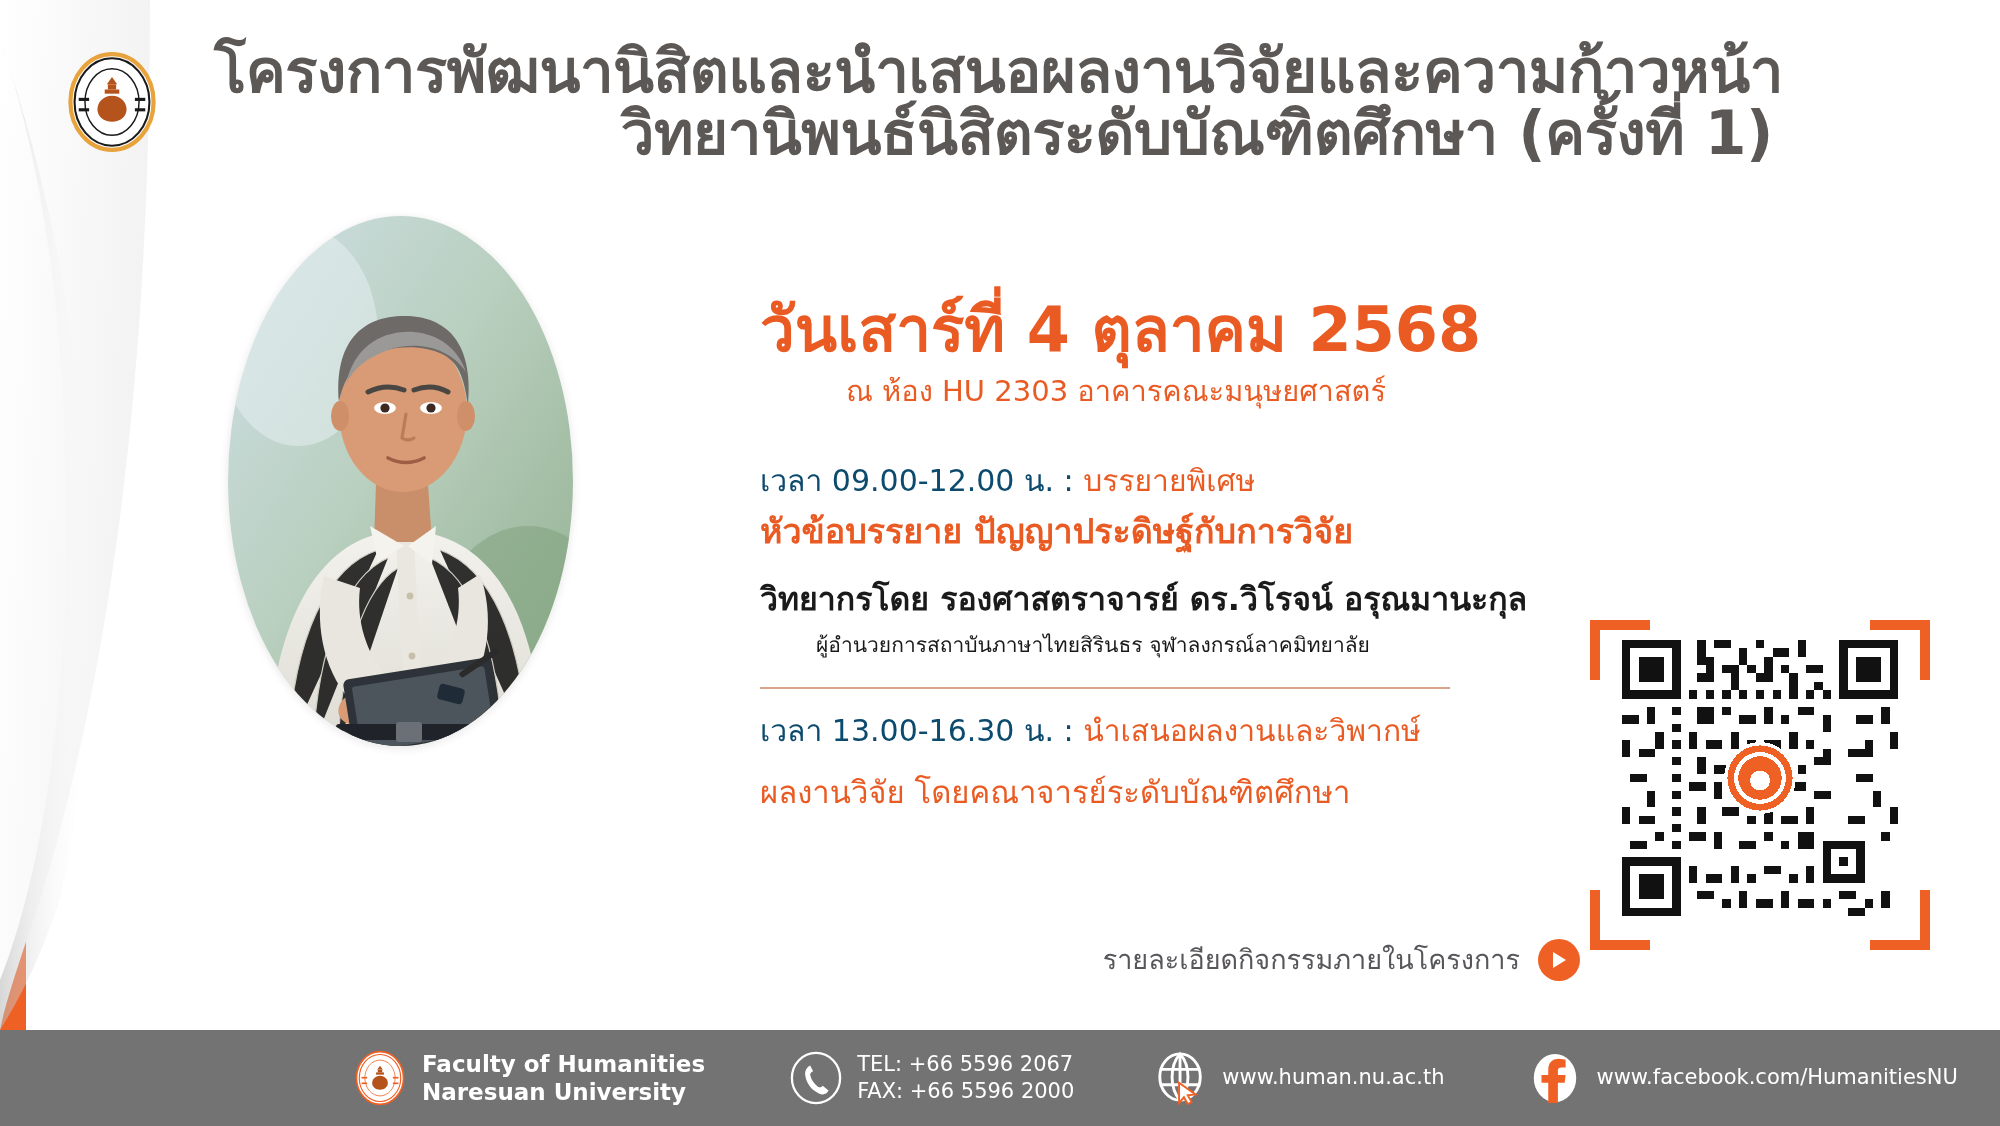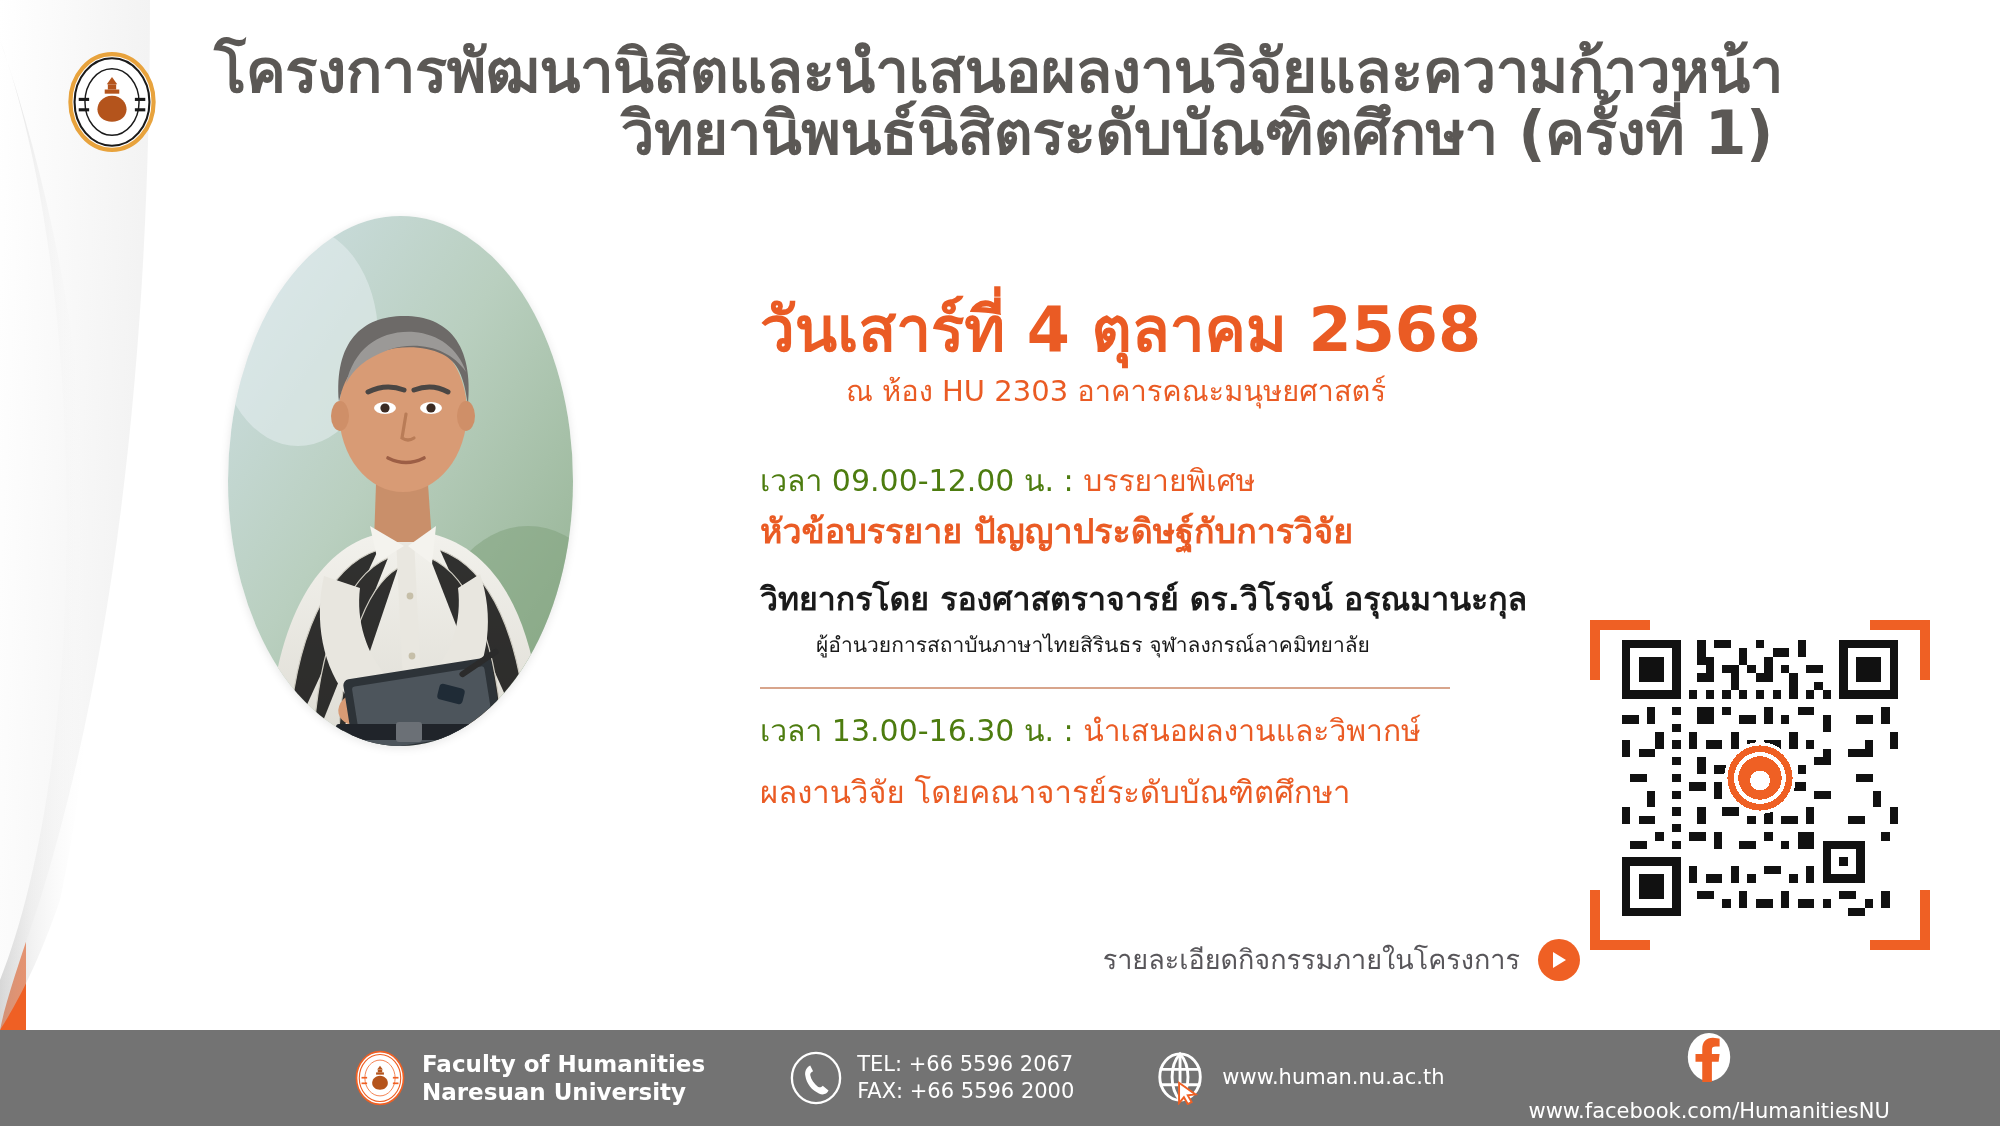--- a/index.html
+++ b/index.html
@@ -88,21 +88,21 @@
     color:#ea5b24; font-weight:700; font-size:62px; line-height:1.1;
     white-space:nowrap;
   }
   .venue-line {
     color:#ea5b24; font-size:29px; line-height:1.2; margin-top:10px;
     margin-left:86px; white-space:nowrap;
   }
 
   .session { margin-top:52px; }
   .sess-row { font-size:30px; line-height:1.35; white-space:nowrap; }
-  .sess-time { color:#4d7c0f; }
+  .sess-time { color:#0c4a6e; }
   .sess-topic { color:#ea5b24; }
   .sess-head {
     color:#ea5b24; font-weight:700; font-size:34px;
     line-height:1.35; margin-top:8px; white-space:nowrap;
   }
   .sess-sub {
     color:#ea5b24; font-size:31px; line-height:1.35; margin-top:20px;
     white-space:nowrap;
   }
   .speaker {
@@ -398,21 +398,21 @@
       <svg class="f-ico" viewBox="0 0 56 56">
         <ellipse cx="27" cy="27" rx="21" ry="24" fill="none" stroke="#ffffff" stroke-width="3"></ellipse>
         <path d="M6 19 h42 M6 35 h42" stroke="#ffffff" stroke-width="3"></path>
         <path d="M27 3 C16 15 16 39 27 51 C38 39 38 15 27 3 Z" fill="none" stroke="#ffffff" stroke-width="3"></path>
         <path d="M27 3 v48" stroke="#ffffff" stroke-width="3"></path>
         <path d="M26 33 L26 54 L31 48 L35 55 L39 53 L35 46 L43 45 Z" fill="#ffffff" stroke="#ef6024" stroke-width="2"></path>
       </svg>
       <div class="f-text">www.human.nu.ac.th</div>
     </div>
 
-    <div class="f-group" style="margin-left:84px;flex-direction:column;">
+    <div class="f-group" style="margin-left:84px;">
       <svg class="f-ico" viewBox="0 0 56 56">
         <ellipse cx="28" cy="28" rx="22" ry="25" fill="#ffffff"></ellipse>
         <path d="M31 54 V33 h7 l1 -8 h-8 v-5 c0 -2 1 -3 4 -3 h4 V9 c-1 0 -4 -1 -7 -1 c-7 0 -11 4 -11 12 v5 h-7 v8 h7 v21 z" fill="#ef6024"></path>
       </svg>
       <div class="f-text">www.facebook.com/HumanitiesNU</div>
     </div>
   </div>
 
 </div>
 

